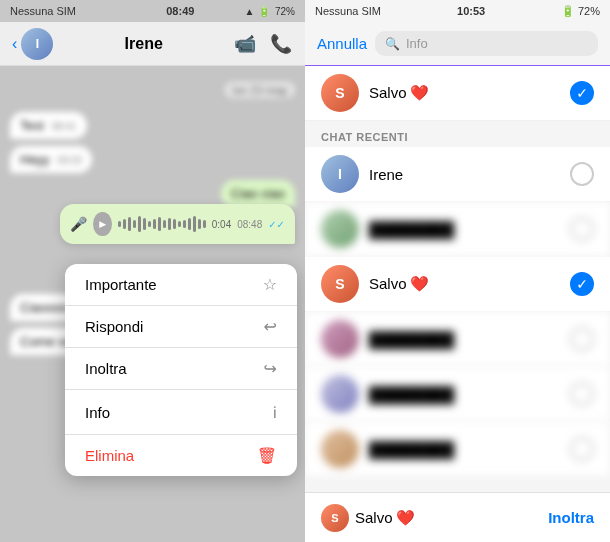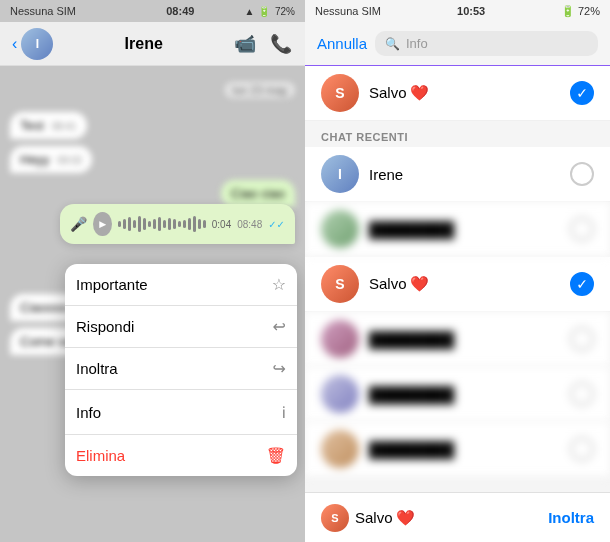--- a/index.html
+++ b/index.html
@@ -183,21 +183,21 @@
       background: white;
       border-radius: 12px;
       box-shadow: 0 4px 20px rgba(0,0,0,0.25);
       z-index: 10;
       overflow: hidden;
     }
     .context-item {
       display: flex;
       align-items: center;
       justify-content: space-between;
-      padding: 11px 11px;
+      padding: 11px 20px;
       font-size: 15px;
       color: #000;
       border-bottom: 1px solid #e0e0e0;
     }
     .context-item:last-child { border-bottom: none; }
     .context-item.danger { color: #ff3b30; }
     .context-icon { font-size: 16px; color: #888; }
     .context-icon.danger { color: #ff3b30; }
 
     

